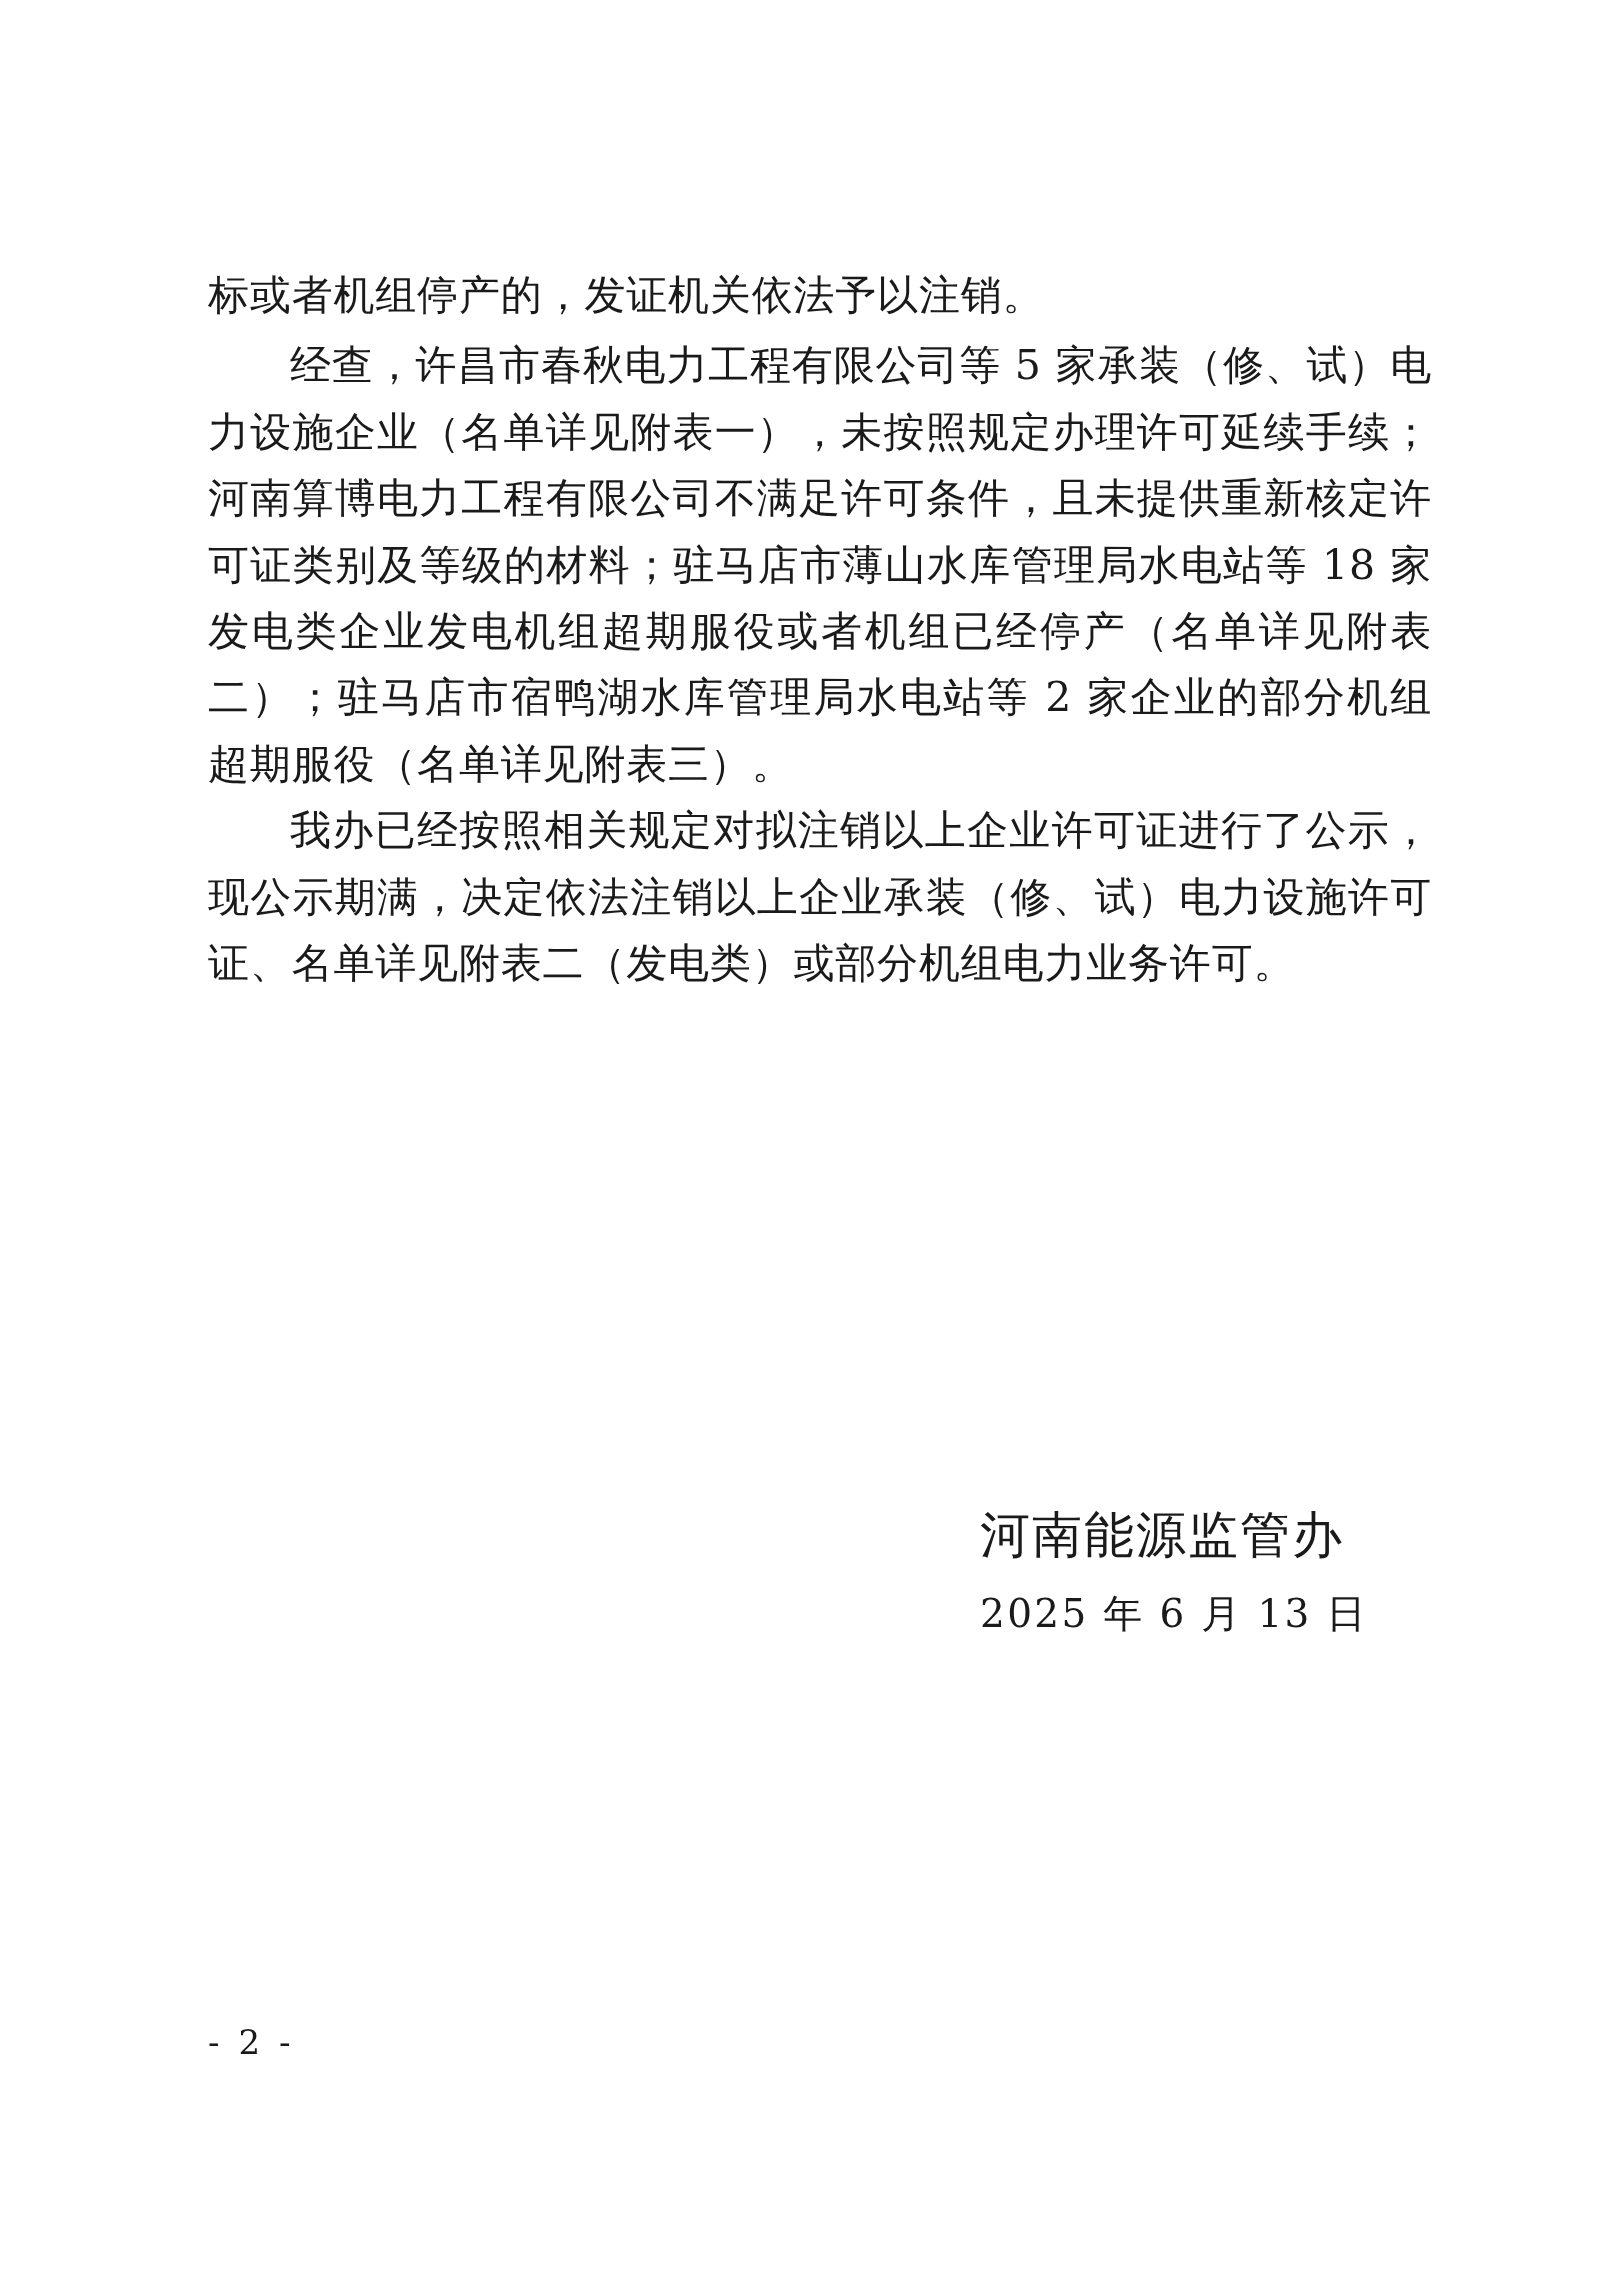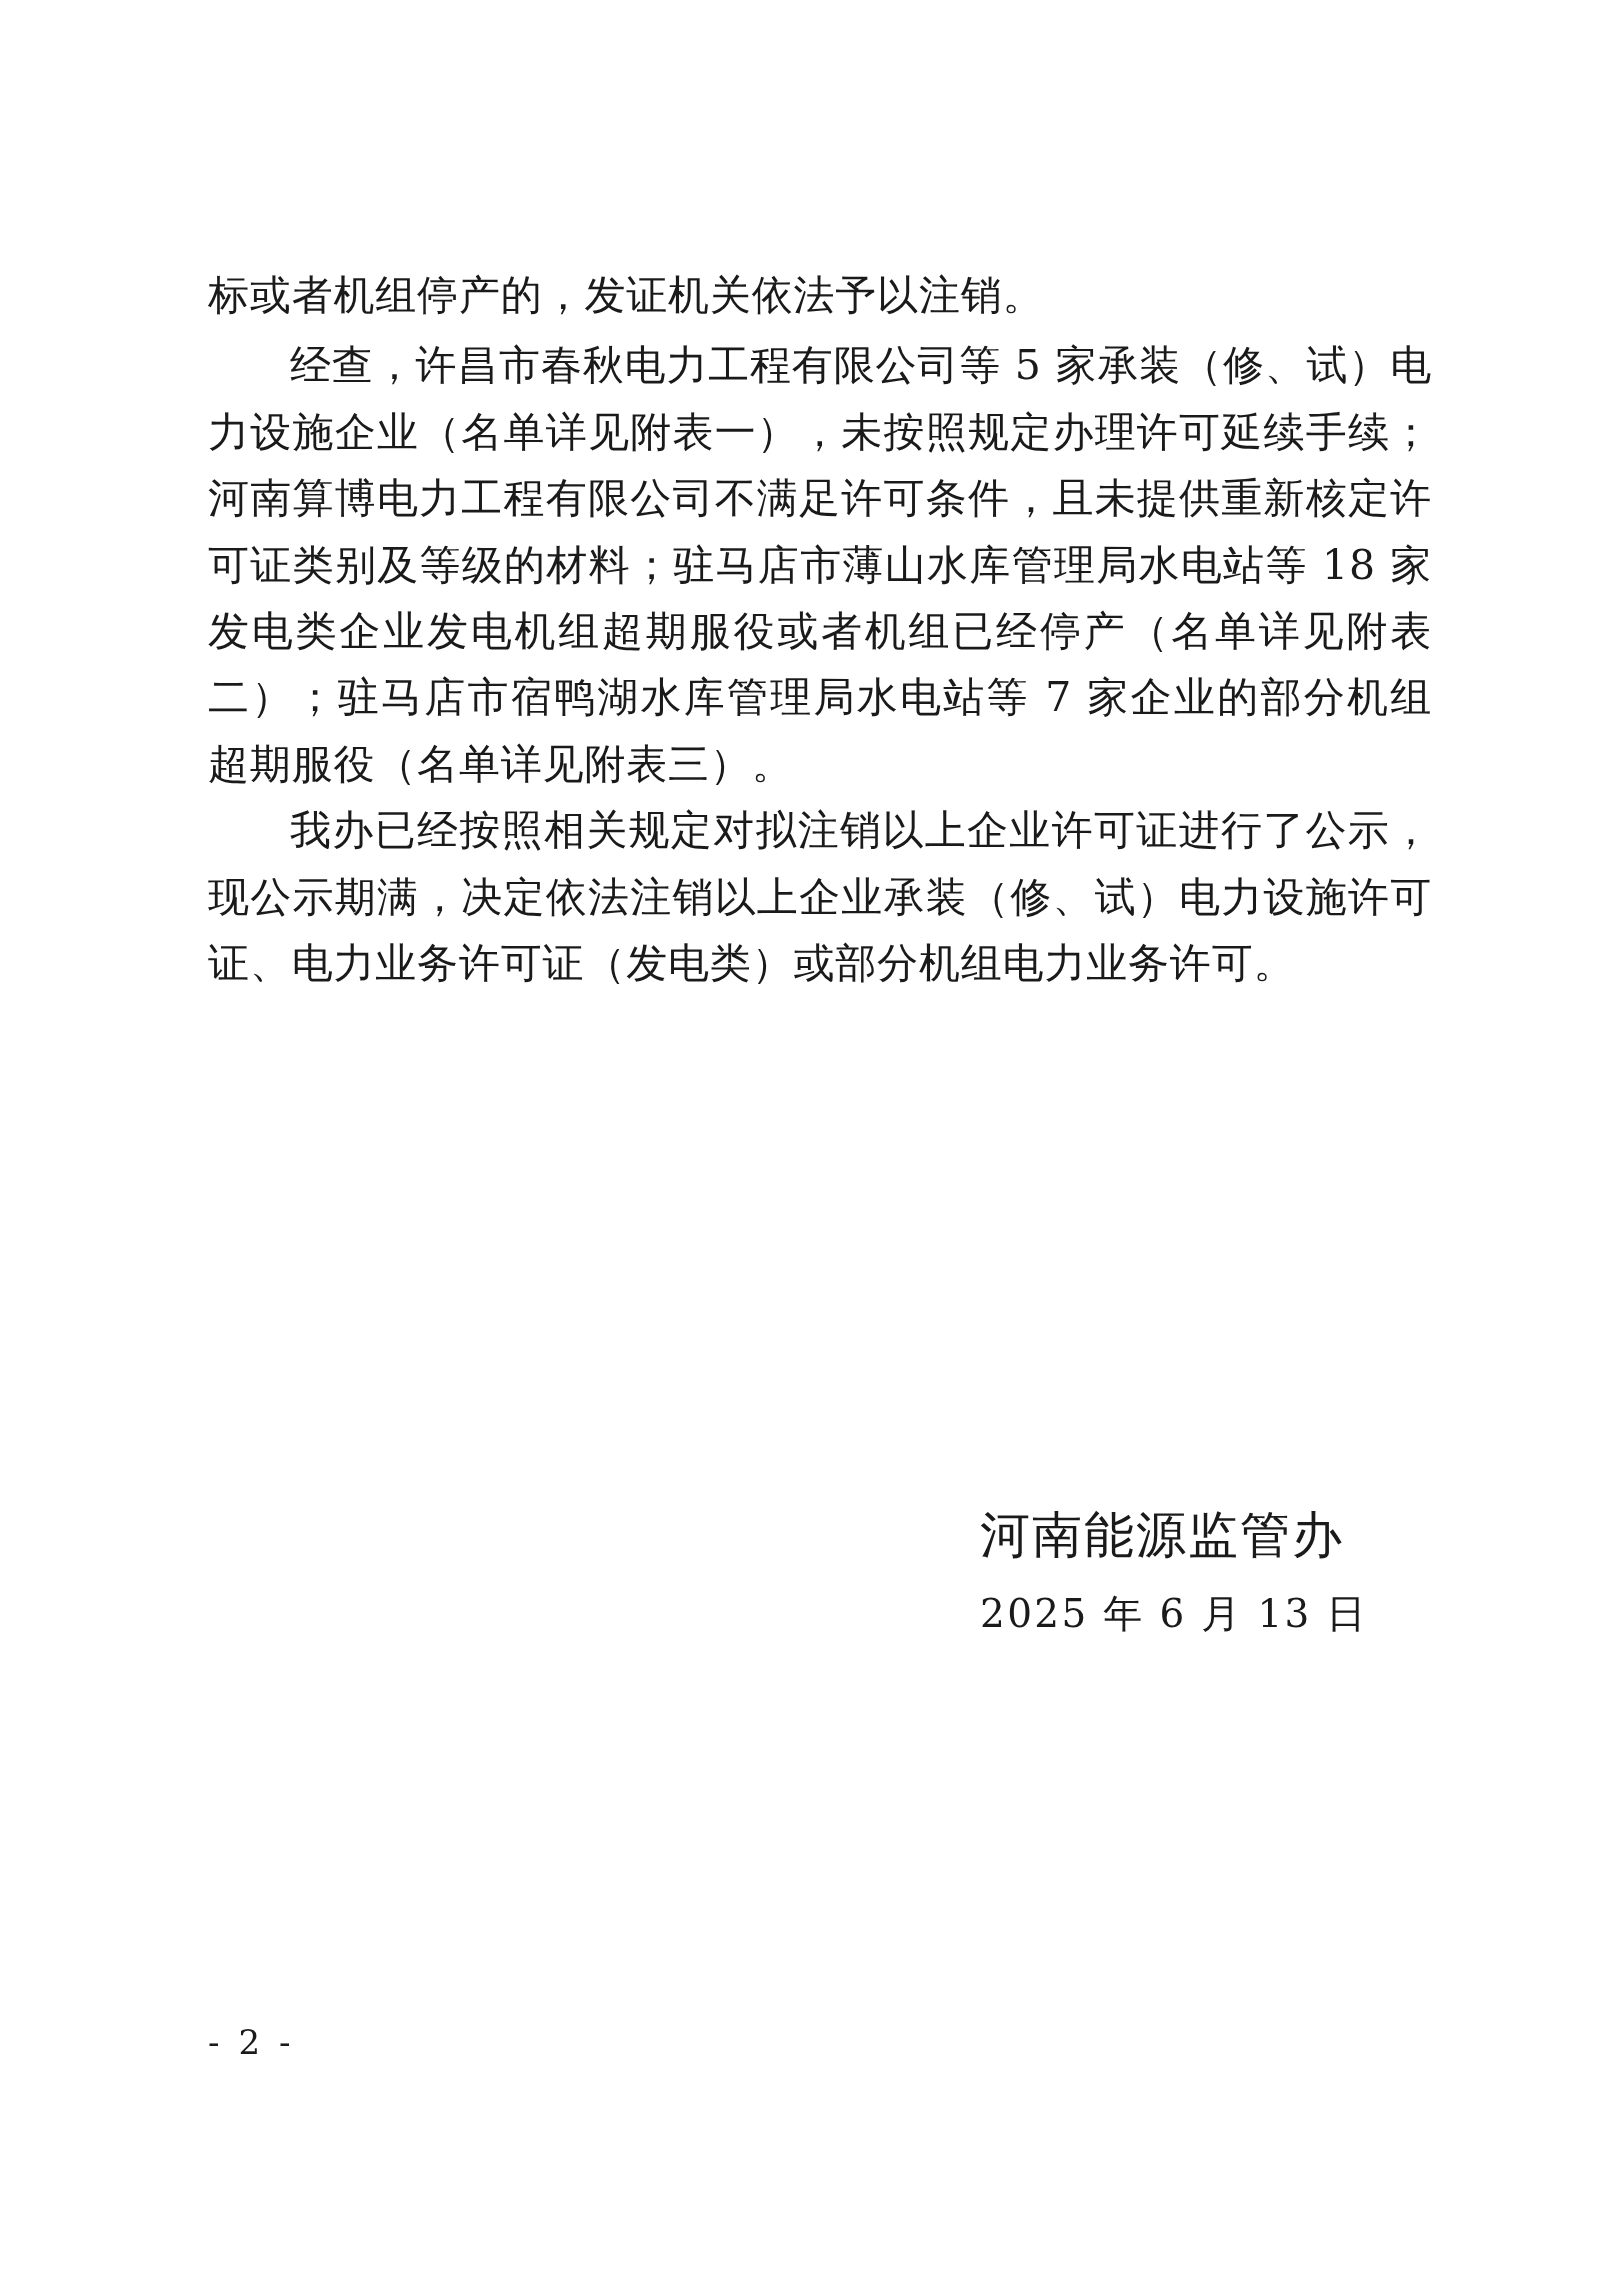--- a/index.html
+++ b/index.html
@@ -73,22 +73,22 @@
     color: #1a1a1a;
   }
 </style>
 </head>
 <body>
 
 <div class="page">
 
   <div class="content">
     <p class="para p-continued">标或者机组停产的，发证机关依法予以注销。</p>
-    <p class="para indent">经查，许昌市春秋电力工程有限公司等 5 家承装（修、试）电力设施企业（名单详见附表一），未按照规定办理许可延续手续；河南算博电力工程有限公司不满足许可条件，且未提供重新核定许可证类别及等级的材料；驻马店市薄山水库管理局水电站等 18 家发电类企业发电机组超期服役或者机组已经停产（名单详见附表二）；驻马店市宿鸭湖水库管理局水电站等 7 家企业的部分机组超期服役（名单详见附表三）。</p>
-    <p class="para indent">我办已经按照相关规定对拟注销以上企业许可证进行了公示，现公示期满，决定依法注销以上企业承装（修、试）电力设施许可证、电力业务许可证（发电类）或部分机组电力业务许可。</p>
+    <p class="para indent">经查，许昌市春秋电力工程有限公司等 5 家承装（修、试）电力设施企业（名单详见附表一），未按照规定办理许可延续手续；河南算博电力工程有限公司不满足许可条件，且未提供重新核定许可证类别及等级的材料；驻马店市薄山水库管理局水电站等 18 家发电类企业发电机组超期服役或者机组已经停产（名单详见附表二）；驻马店市宿鸭湖水库管理局水电站等 2 家企业的部分机组超期服役（名单详见附表三）。</p>
+    <p class="para indent">我办已经按照相关规定对拟注销以上企业许可证进行了公示，现公示期满，决定依法注销以上企业承装（修、试）电力设施许可证、名单详见附表二（发电类）或部分机组电力业务许可。</p>
   </div>
 
   <div class="signature">
     <div class="sig-line">河南能源监管办</div>
     <div class="sig-date">2025 年  6 月 13 日</div>
   </div>
 
   <div class="page-number">- 2 -</div>
 
 </div>

